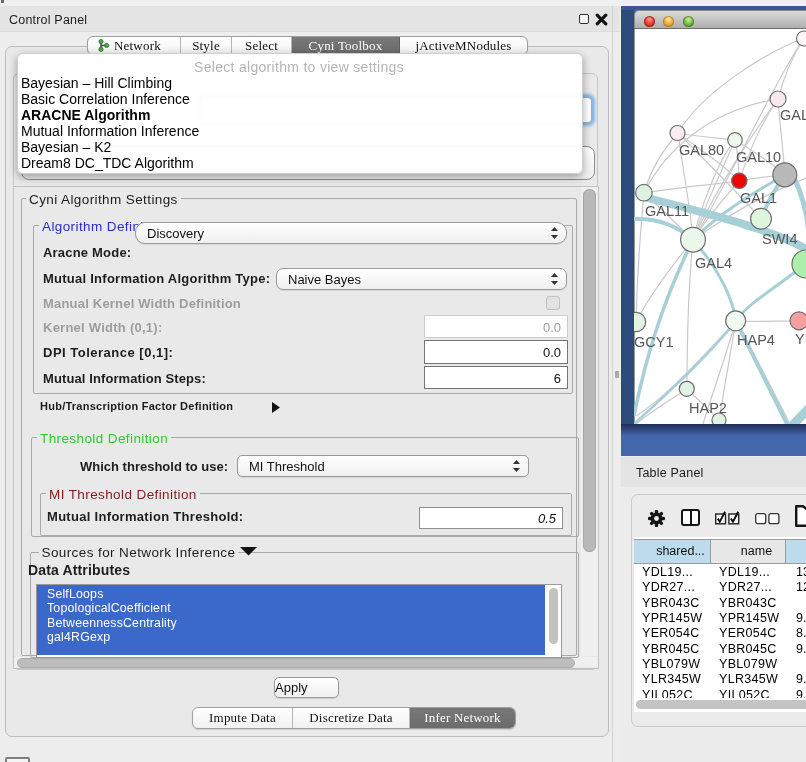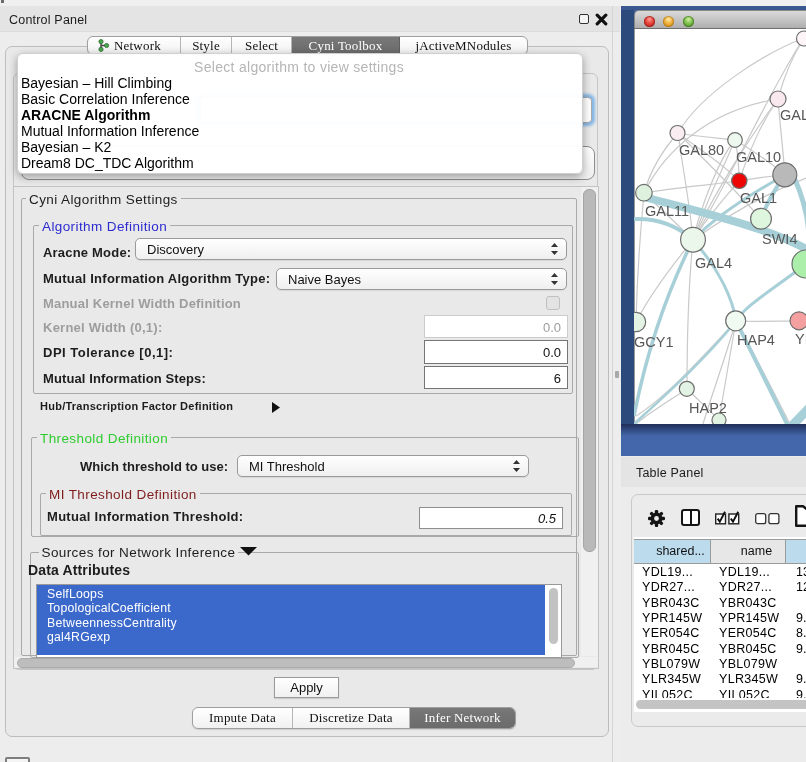--- a/index.html
+++ b/index.html
@@ -73,30 +73,30 @@
 <div class="abs" style="left:14px;top:657px;width:584px;height:10px;background:#f0f0f0;"></div>
 <div class="abs" style="left:17px;top:658px;width:556px;height:8px;background:#bdbdbd;border:1px solid #ababab;border-radius:5px;"></div>
 
 <div class="grp" style="left:21px;top:198px;width:554px;height:456px;"></div>
 <div class="gl" style="left:26px;top:192px;color:#1d1d1d;">Cyni Algorithm Settings</div>
 
 <div class="grp" style="left:33px;top:225px;width:538px;height:167px;"></div>
 <div class="gl" style="left:39px;top:219px;color:#2b2bd0;">Algorithm Definition</div>
 
 <div class="lbl abs" style="left:43px;top:245px;letter-spacing:0.2px;">Aracne Mode:</div>
-<div class="combo" style="left:135px;top:238px;width:430px;height:20px;">
+<div class="combo" style="left:135px;top:222px;width:430px;height:20px;border-radius:10px;">
     <span class="t">Discovery</span>
 <svg class="stp" viewBox="0 0 9 12">
       <path d="M4.5 0 L8 4 L1 4 Z" fill="#333"></path>
       <path d="M4.5 12 L8 8 L1 8 Z" fill="#333"></path>
     </svg>
   </div>
 
 <div class="lbl abs" style="left:43px;top:271px;letter-spacing:0.25px;">Mutual Information Algorithm Type:</div>
-<div class="combo" style="left:276px;top:268px;width:289px;height:20px;">
+<div class="combo" style="left:276px;top:268px;width:289px;height:20px;border-radius:7px;">
     <span class="t">Naive Bayes</span>
 <svg class="stp" viewBox="0 0 9 12">
       <path d="M4.5 0 L8 4 L1 4 Z" fill="#333"></path>
       <path d="M4.5 12 L8 8 L1 8 Z" fill="#333"></path>
     </svg>
   </div>
 
 <div class="lbl dis abs" style="left:43px;top:296px;letter-spacing:0.2px;">Manual Kernel Width Definition</div>
 <div class="abs" style="left:546px;top:296px;width:12px;height:12px;border:1px solid #c0c0c0;border-radius:3px;background:#e3e3e3;"></div>
 
@@ -145,21 +145,21 @@
 <svg class="abs" style="left:239px;top:546px;" width="19" height="10" viewBox="0 0 19 10">
     <path d="M1 1 L18 1 L9.5 9.5 Z" fill="#111"></path>
   </svg>
 
 <div class="lbl abs" style="left:28px;top:561.5px;font-size:14px;letter-spacing:0.15px;">Data Attributes</div>
 <div class="abs" style="left:36px;top:584px;width:524px;height:72px;background:#fff;border:1px solid #999;"></div>
 <div class="abs" style="left:37px;top:585px;width:508px;height:70px;background:#3b68cb;"></div>
 <div class="abs" style="left:47px;top:587px;font-size:12.3px;letter-spacing:0.2px;color:#fff;line-height:14.4px;">SelfLoops<br>TopologicalCoefficient<br>BetweennessCentrality<br>gal4RGexp</div>
 <div class="abs" style="left:549px;top:588px;width:9px;height:56px;background:#c2c2c2;border-radius:5px;"></div>
 
-<div class="abs" style="left:274px;top:677px;width:63px;height:19px;border:1px solid #9a9a9a;border-radius:0;background:linear-gradient(#ffffff,#f0f0f0);box-shadow:0 1px 1px rgba(0,0,0,.12);text-align:center;font-size:13px;color:#111;line-height:19px;">Apply</div>
+<div class="abs" style="left:274px;top:677px;width:63px;height:19px;border:1px solid #9a9a9a;border-radius:5px;background:linear-gradient(#ffffff,#f0f0f0);box-shadow:0 1px 1px rgba(0,0,0,.12);text-align:left;font-size:13px;color:#111;line-height:19px;">Apply</div>
 
 <div class="seg" style="left:148px;top:707px;height:20px;margin-left:44px;">
  <div class="s" style="width:99px;">Impute Data</div>
  <div class="s" style="width:116px;">Discretize Data</div>
  <div class="s sel" style="width:105px;">Infer Network</div>
 </div>
 
 <div class="abs" style="left:5px;top:757px;width:21px;height:12px;border:2px solid #7e7e7e;border-radius:2px;background:linear-gradient(#f8f8f8,#ddd);"></div>
 
 <div class="abs" style="left:612px;top:6px;width:1px;height:756px;background:#d4d4d4;"></div>

